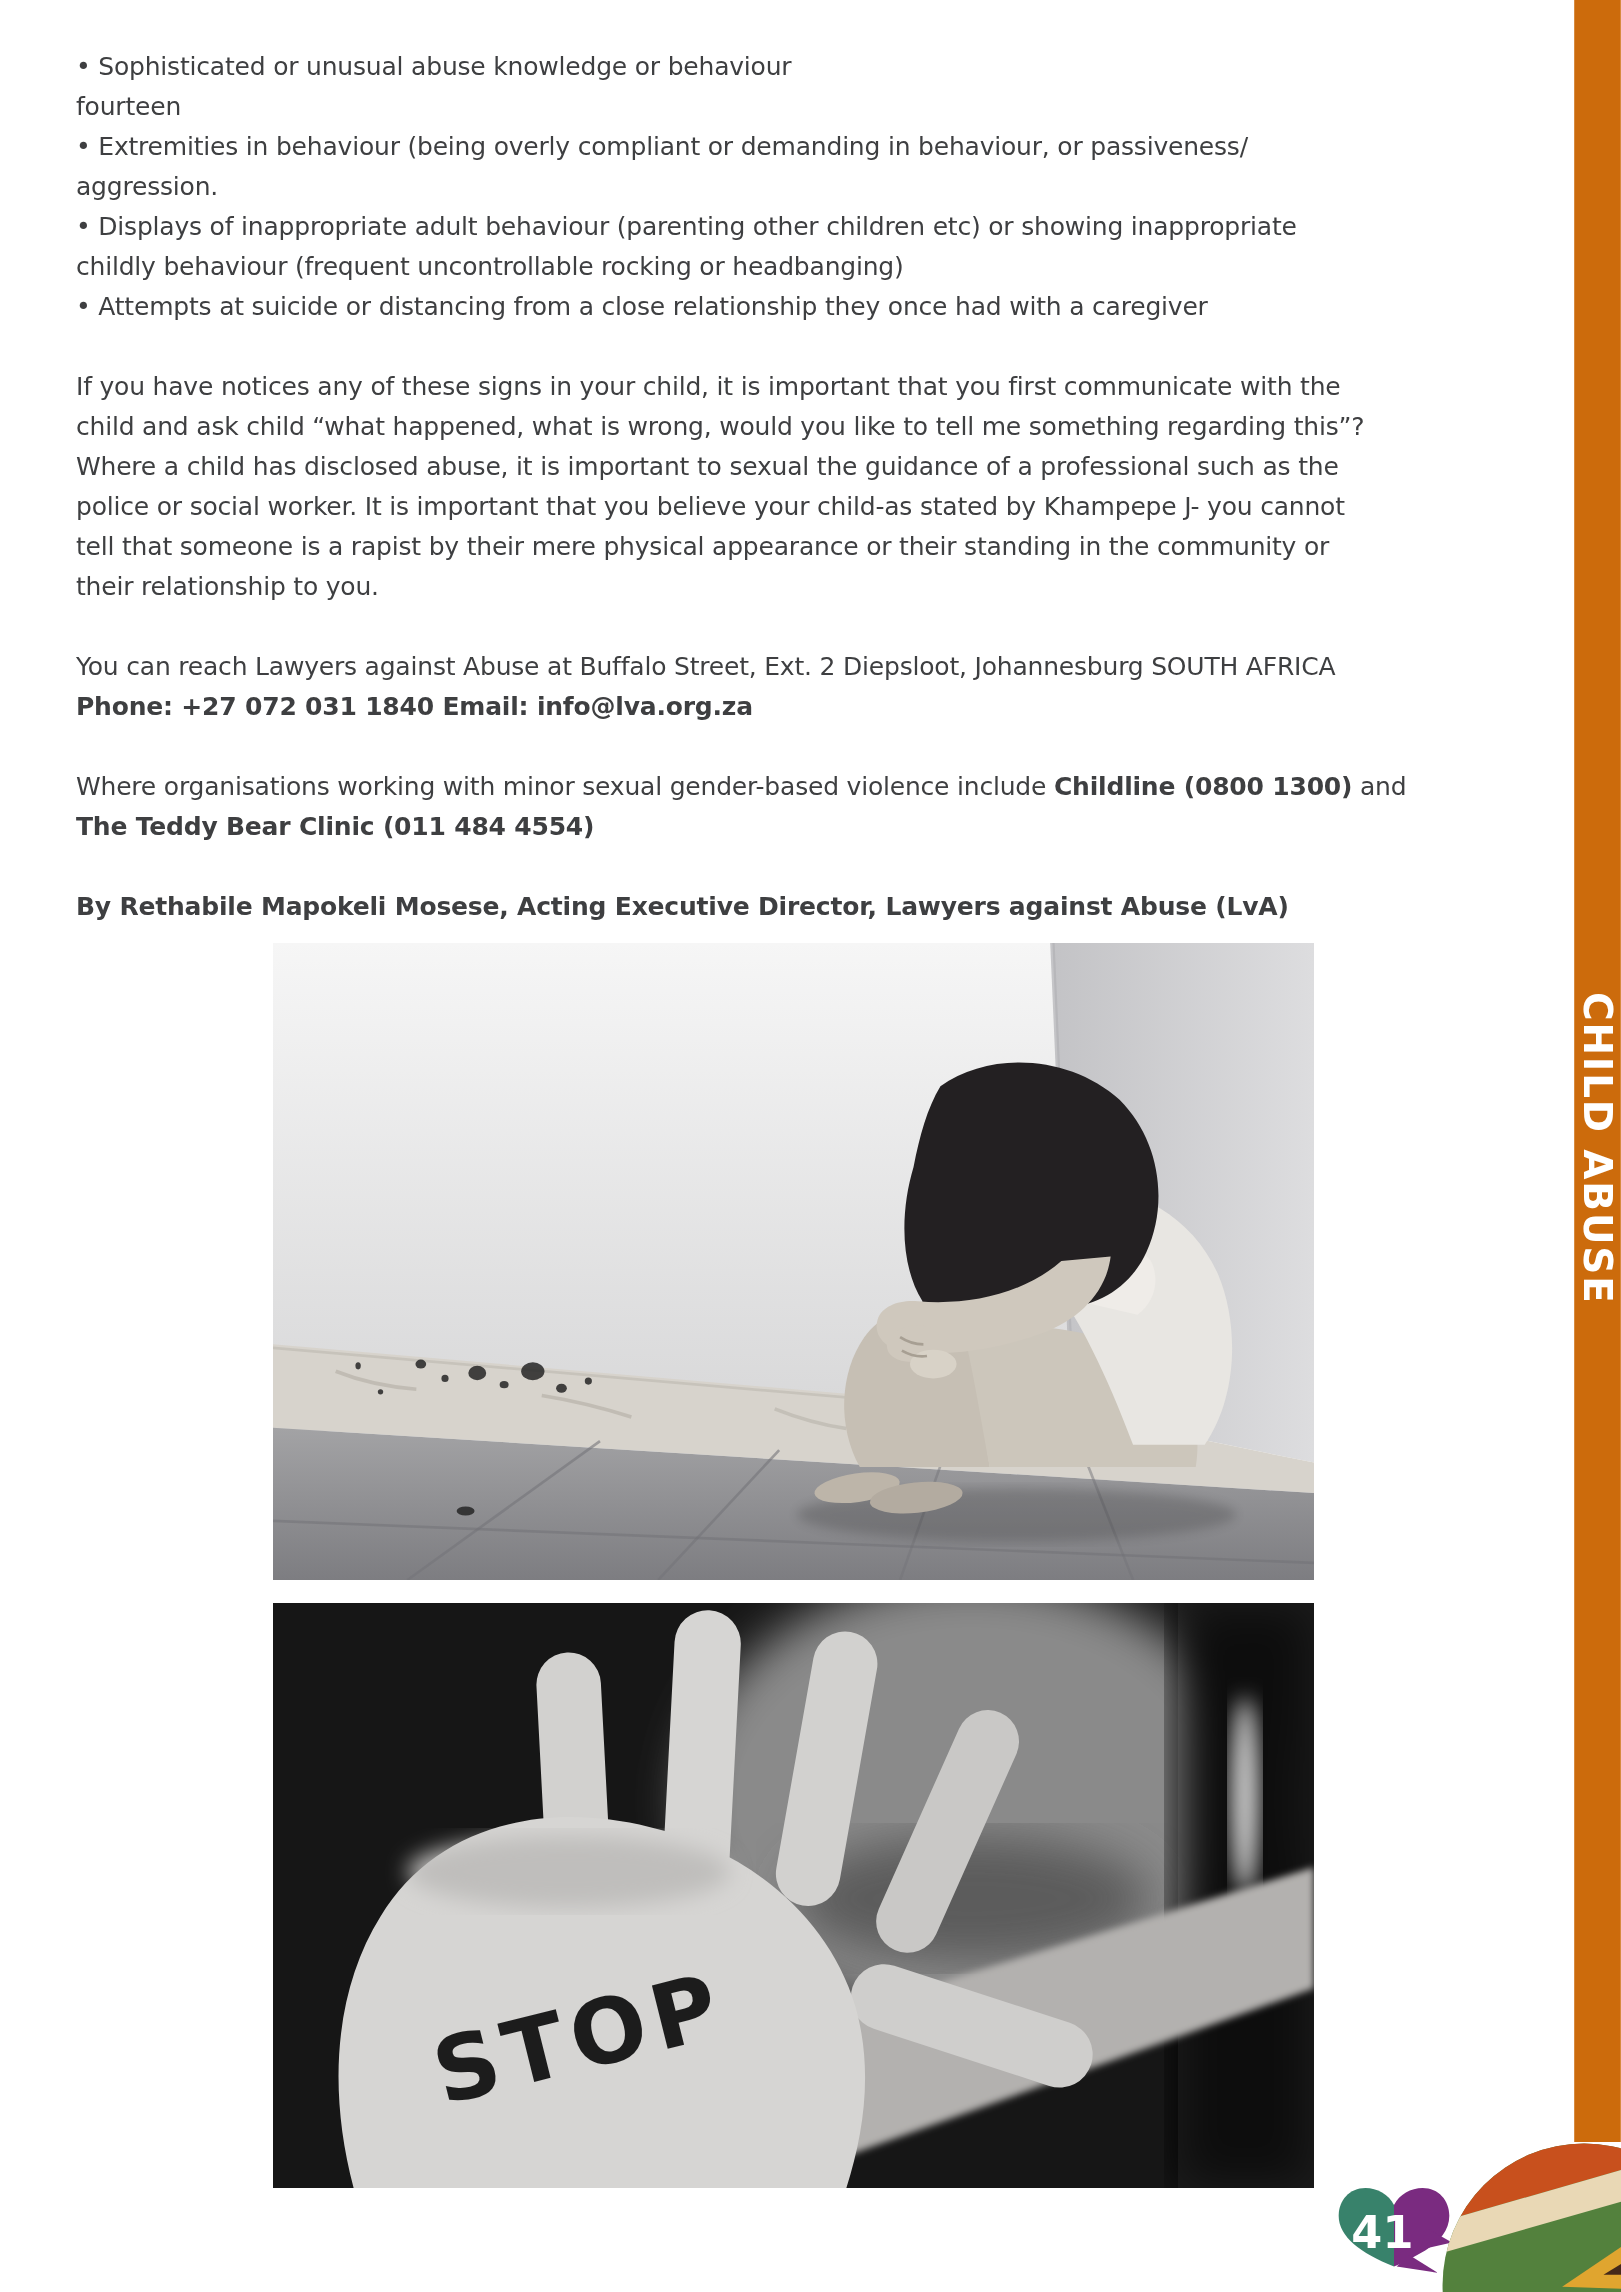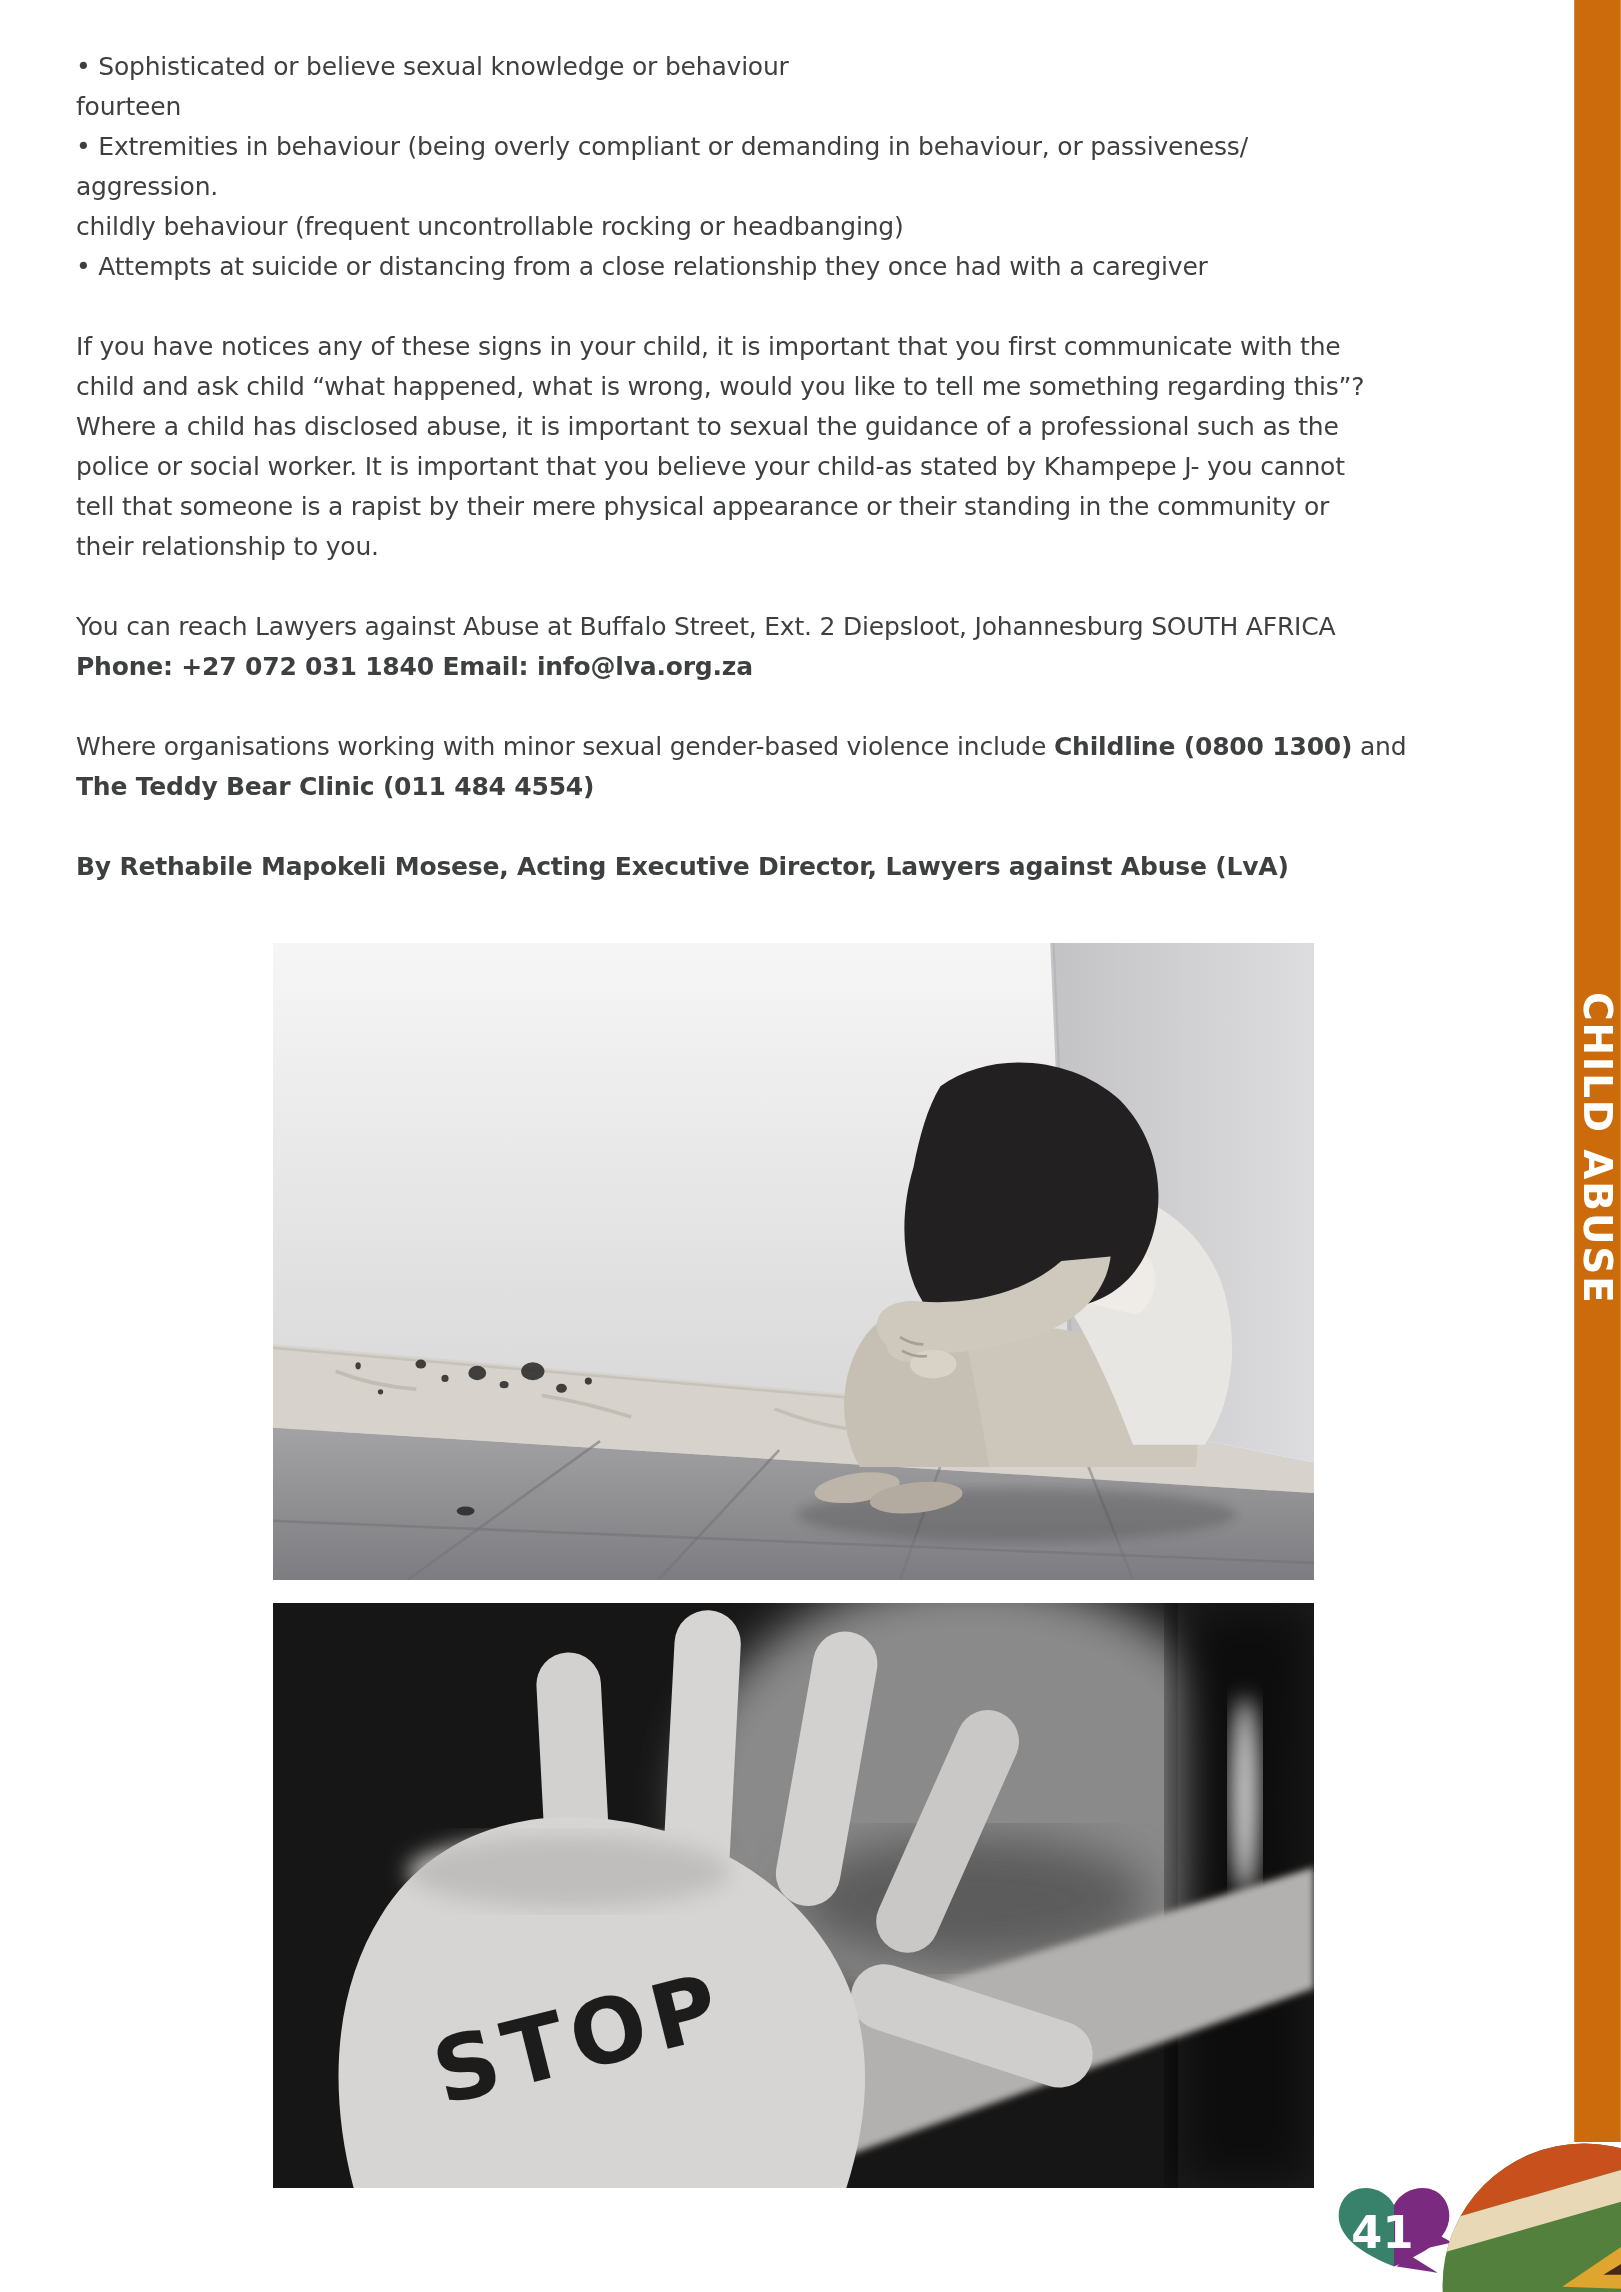--- a/index.html
+++ b/index.html
@@ -27,24 +27,25 @@
   
   .flag-circle{position:absolute;left:1430px;top:2131px;width:309px;height:309px;}
 </style>
 </head>
 <body>
 
 <div class="page">
 
   <div class="text-column" style="color: rgb(62, 63, 65);">
       <div class="block">
-        <div class="line"><span>• Sophisticated or believe sexual knowledge or behaviour</span></div>
+        <div class="line"><span>• Sophisticated or unusual abuse knowledge or behaviour</span></div>
         <div class="line"><span>fourteen</span></div>
         <div class="line"><span>• Extremities in behaviour (being overly compliant or demanding in behaviour, or passiveness/</span></div>
         <div class="line"><span>aggression.</span></div>
+        <div class="line"><span>• Displays of inappropriate adult behaviour (parenting other children etc) or showing inappropriate</span></div>
         <div class="line"><span>childly behaviour (frequent uncontrollable rocking or headbanging)</span></div>
         <div class="line"><span>• Attempts at suicide or distancing from a close relationship they once had with a caregiver</span></div>
       </div>
       <div class="block">
         <div class="line"><span>If you have notices any of these signs in your child, it is important that you first communicate with the</span></div>
         <div class="line"><span>child and ask child “what happened, what is wrong, would you like to tell me something regarding this”?</span></div>
         <div class="line"><span>Where a child has disclosed abuse, it is important to sexual the guidance of a professional such as the</span></div>
         <div class="line"><span>police or social worker. It is important that you believe your child-as stated by Khampepe J- you cannot</span></div>
         <div class="line"><span>tell that someone is a rapist by their mere physical appearance or their standing in the community or</span></div>
         <div class="line"><span>their relationship to you.</span></div>

